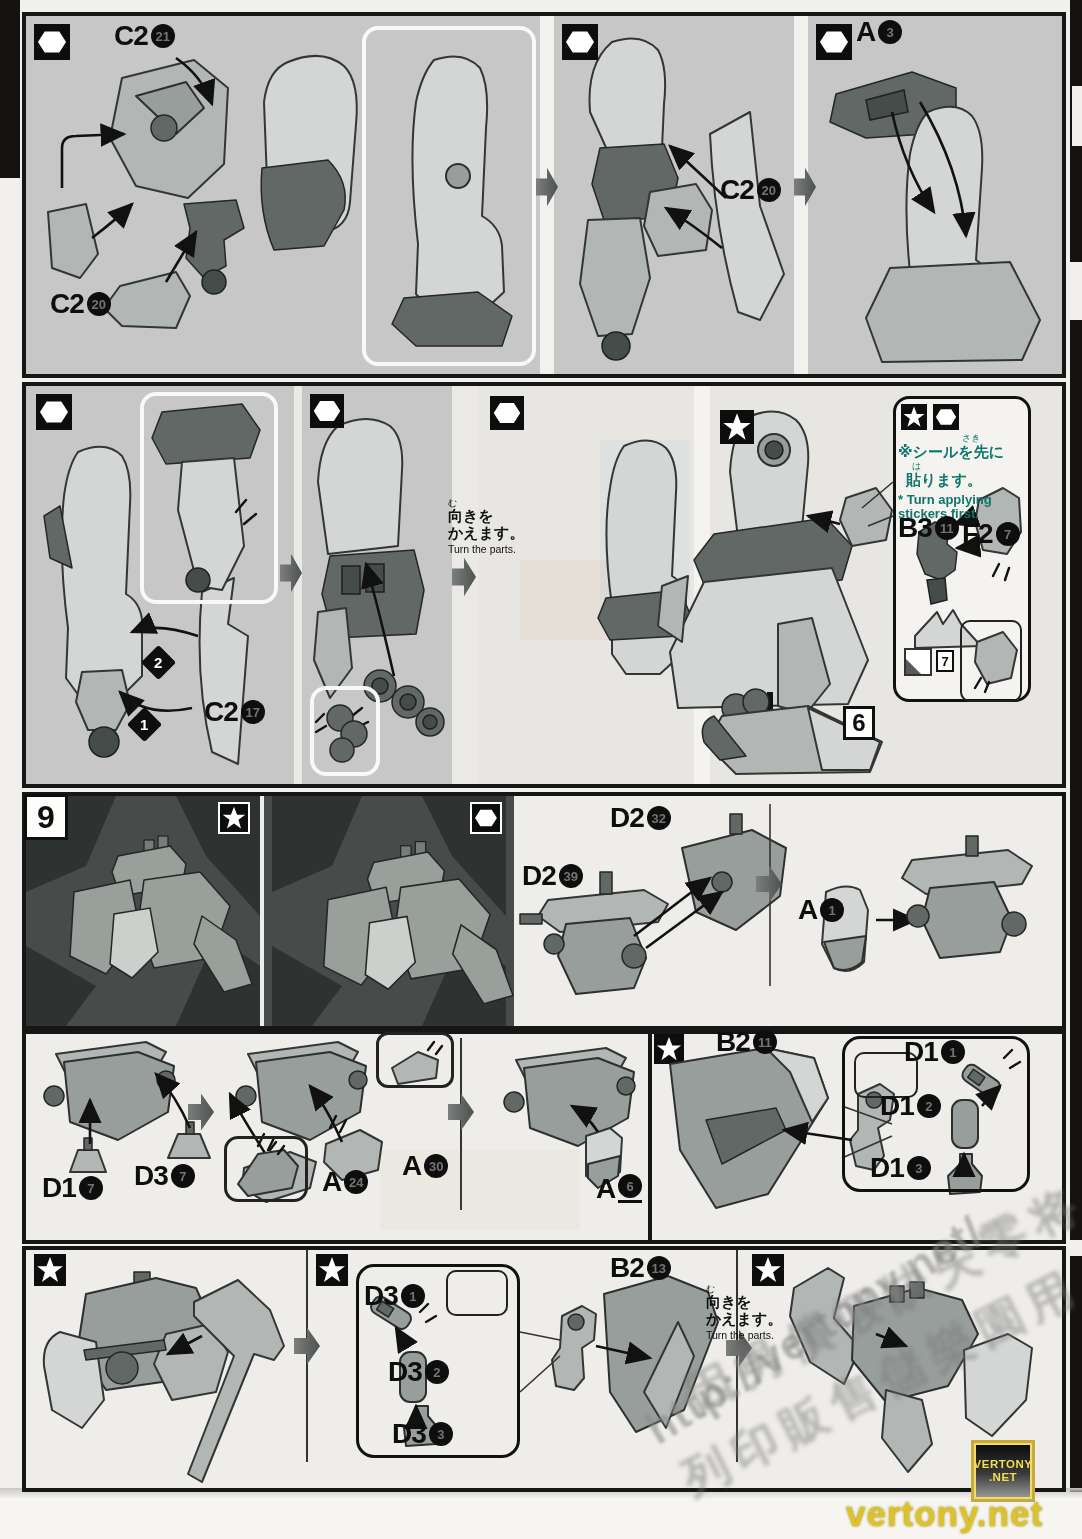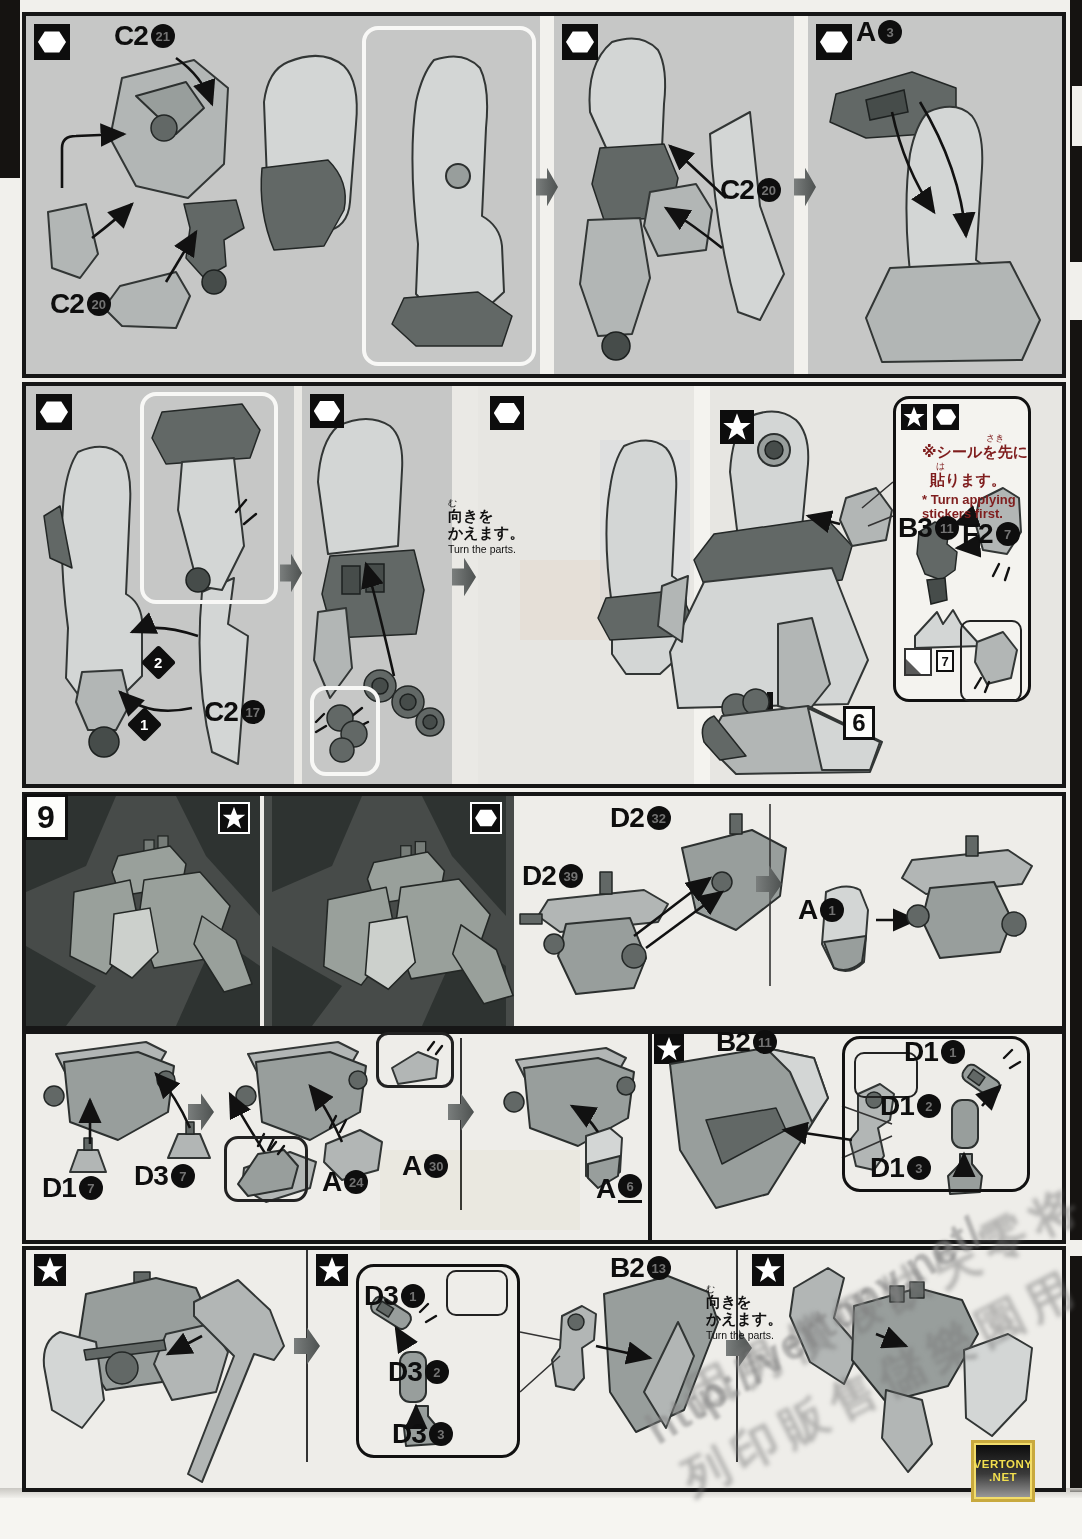--- a/index.html
+++ b/index.html
@@ -27,21 +27,21 @@
   .numu{display:inline-block;border-bottom:3px solid #0e0e0e;padding-bottom:2px;}
   .sqbox{position:absolute;background:#fdfdfb;border:3px solid #0e0e0e;display:flex;align-items:center;
          justify-content:center;font-weight:700;color:#0e0e0e;box-sizing:border-box;}
   .dmark{position:absolute;width:25px;height:25px;background:#0e0e0e;transform:rotate(45deg);
          display:flex;align-items:center;justify-content:center;border-radius:3px;}
   .dmark span{transform:rotate(-45deg);color:#fff;font-size:15px;font-weight:700;}
   .turnnote{position:absolute;color:#111;line-height:1.12;}
   .turnnote .furi{font-size:9px;display:block;}
   .turnnote .jp{font-size:15px;font-weight:700;display:block;}
   .turnnote .en{font-size:10.5px;display:block;margin-top:2px;}
-  .sticknote{position:absolute;color:#7f1d1d;line-height:1.1;margin-left:24px;}
+  .sticknote{position:absolute;color:#0f766e;line-height:1.1;}
   .sticknote .furi{font-size:9px;display:block;margin-left:64px;}
   .sticknote .furi2{font-size:9px;display:block;margin-left:14px;margin-top:2px;}
   .sticknote .jp{font-size:15px;font-weight:700;display:block;}
   .sticknote .jp2{font-size:15px;font-weight:700;display:block;margin-left:8px;}
   .sticknote .en{font-size:13px;font-weight:700;display:block;margin-top:4px;}
   .wtitle{position:absolute;color:#fff;}
   .wtitle .furi{font-size:10px;letter-spacing:8px;display:block;margin-left:16px;}
   .wtitle .main{font-size:21px;font-weight:700;letter-spacing:1px;}
   .wm{position:absolute;font-weight:700;pointer-events:none;white-space:nowrap;z-index:50;}
   .wm-url{font-size:44px;color:#8b8b8b;opacity:.6;filter:blur(1.4px);transform:rotate(-32deg);
@@ -581,14 +581,15 @@
 
   <div class="wm wm-url" style="left:650px;top:1408px;">http://vertony.net/</div>
   <div class="wm wm-cn" style="left:690px;top:1368px;">因男償假缺失零将、</div>
   <div class="wm wm-cn" style="left:686px;top:1452px;">列印販售儲樂園用</div>
   <div class="logo" style="left:938px;top:1440px;margin-left:33px;">
     <div class="inner">
       <span>VERTONY</span>
       <span>.NET</span>
     </div>
   </div>
+  <div class="footerwm" style="left:846px;top:1494px;">vertony.net</div>
 
 </div>
 
 </body></html>

